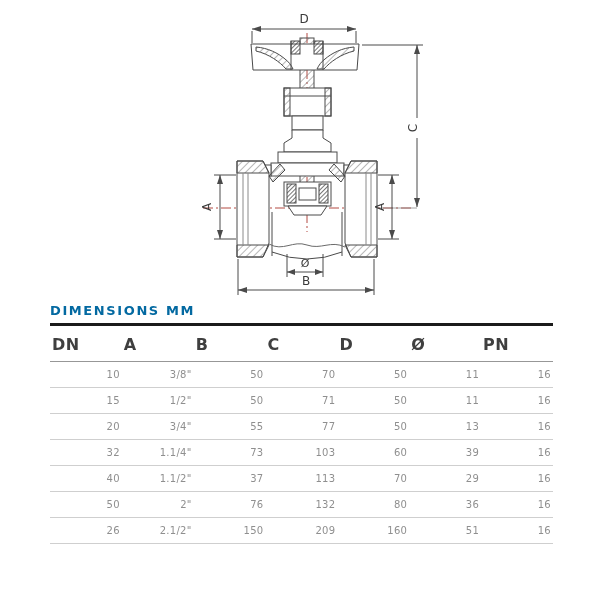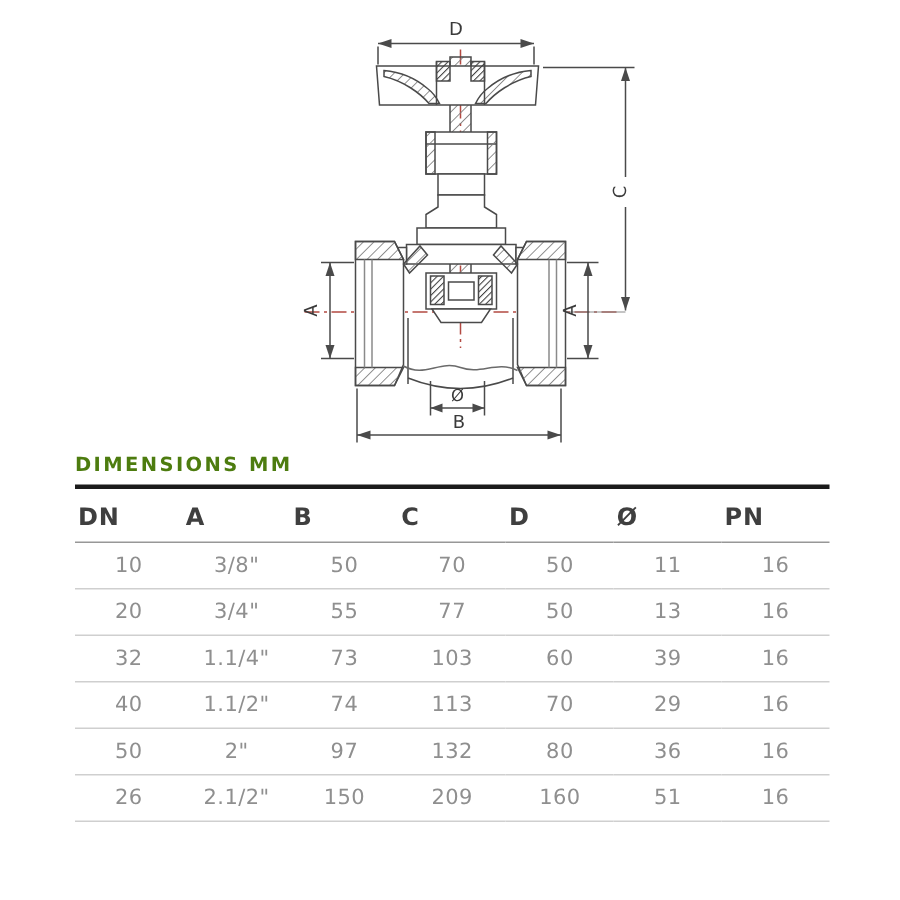--- a/index.html
+++ b/index.html
@@ -1,25 +1,25 @@
 <!DOCTYPE html>
 <html><head>
 <meta charset="utf-8">
 <style>
   html,body{margin:0;padding:0;background:#ffffff;}
   body{width:600px;height:600px;font-family:"DejaVu Sans",sans-serif;}
   .canvas{position:relative;width:600px;height:600px;background:#fff;overflow:hidden;}
   .diagram{position:absolute;top:0;left:0;}
   .dims-section{position:absolute;left:50px;top:303px;width:503px;}
-  .table-title{font-size:13px;font-weight:bold;color:#4d7c0f;letter-spacing:1.6px;
+  .table-title{font-size:13px;font-weight:bold;color:#0369a1;letter-spacing:1.6px;
                padding-bottom:5px;border-bottom:3px solid #1b1b1b;}
   table{width:100%;border-collapse:collapse;table-layout:fixed;}
   th{text-align:left;font-size:16px;font-weight:bold;color:#3f3f3f;letter-spacing:.5px;
      padding:9px 2px 7px 2px;border-bottom:1px solid #979797;}
-  td{text-align:center;font-size:14px;color:#8f8f8f;letter-spacing:.3px;
+  td{text-align:right;font-size:10px;color:#8f8f8f;letter-spacing:.3px;
      padding:7px 2px;border-bottom:1px solid #cfcfcf;}
 </style>
 </head>
 <body>
 
 <div class="canvas">
 
   <svg class="diagram" width="600" height="300" viewBox="0 0 600 300">
     <defs>
       <pattern id="h1" patternUnits="userSpaceOnUse" width="5" height="5" patternTransform="rotate(45)">
@@ -167,50 +167,59 @@
           <tr>
             <td>10</td>
             <td>3/8"</td>
             <td>50</td>
             <td>70</td>
             <td>50</td>
             <td>11</td>
             <td>16</td>
           </tr>
           <tr>
+            <td>15</td>
+            <td>1/2"</td>
+            <td>50</td>
+            <td>71</td>
+            <td>50</td>
+            <td>11</td>
+            <td>16</td>
+          </tr>
+          <tr>
             <td>20</td>
             <td>3/4"</td>
             <td>55</td>
             <td>77</td>
             <td>50</td>
             <td>13</td>
             <td>16</td>
           </tr>
           <tr>
             <td>32</td>
             <td>1.1/4"</td>
             <td>73</td>
             <td>103</td>
             <td>60</td>
             <td>39</td>
             <td>16</td>
           </tr>
           <tr>
             <td>40</td>
             <td>1.1/2"</td>
-            <td>74</td>
+            <td>37</td>
             <td>113</td>
             <td>70</td>
             <td>29</td>
             <td>16</td>
           </tr>
           <tr>
             <td>50</td>
             <td>2"</td>
-            <td>97</td>
+            <td>76</td>
             <td>132</td>
             <td>80</td>
             <td>36</td>
             <td>16</td>
           </tr>
           <tr>
             <td>26</td>
             <td>2.1/2"</td>
             <td>150</td>
             <td>209</td>

